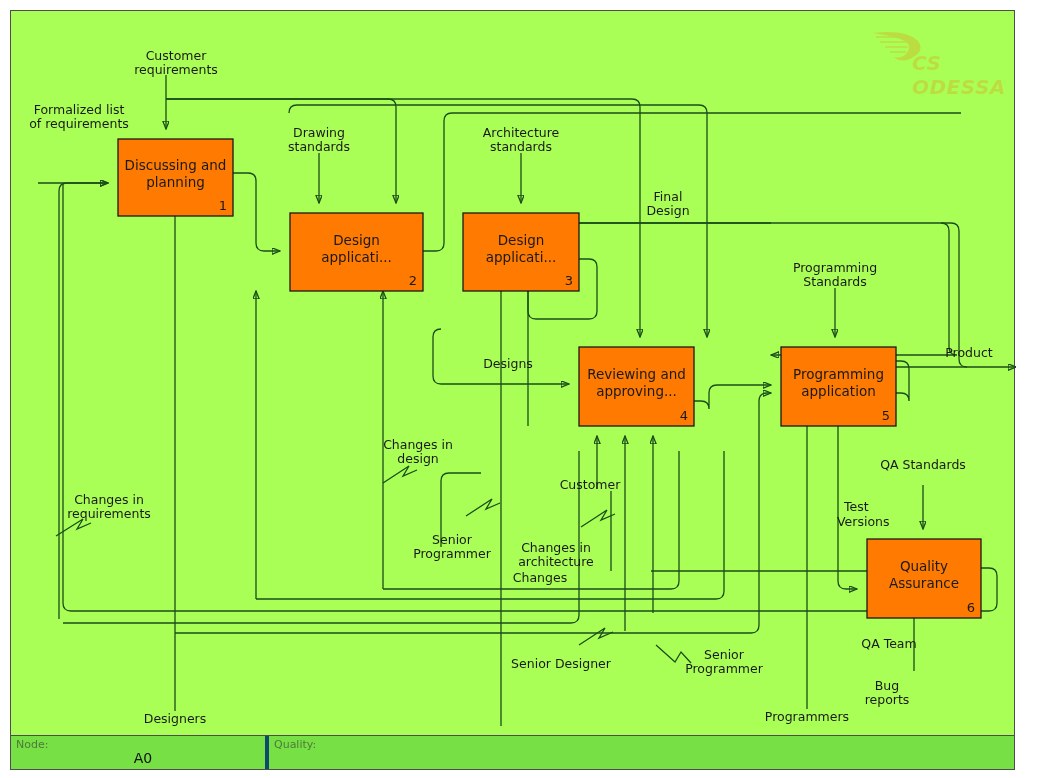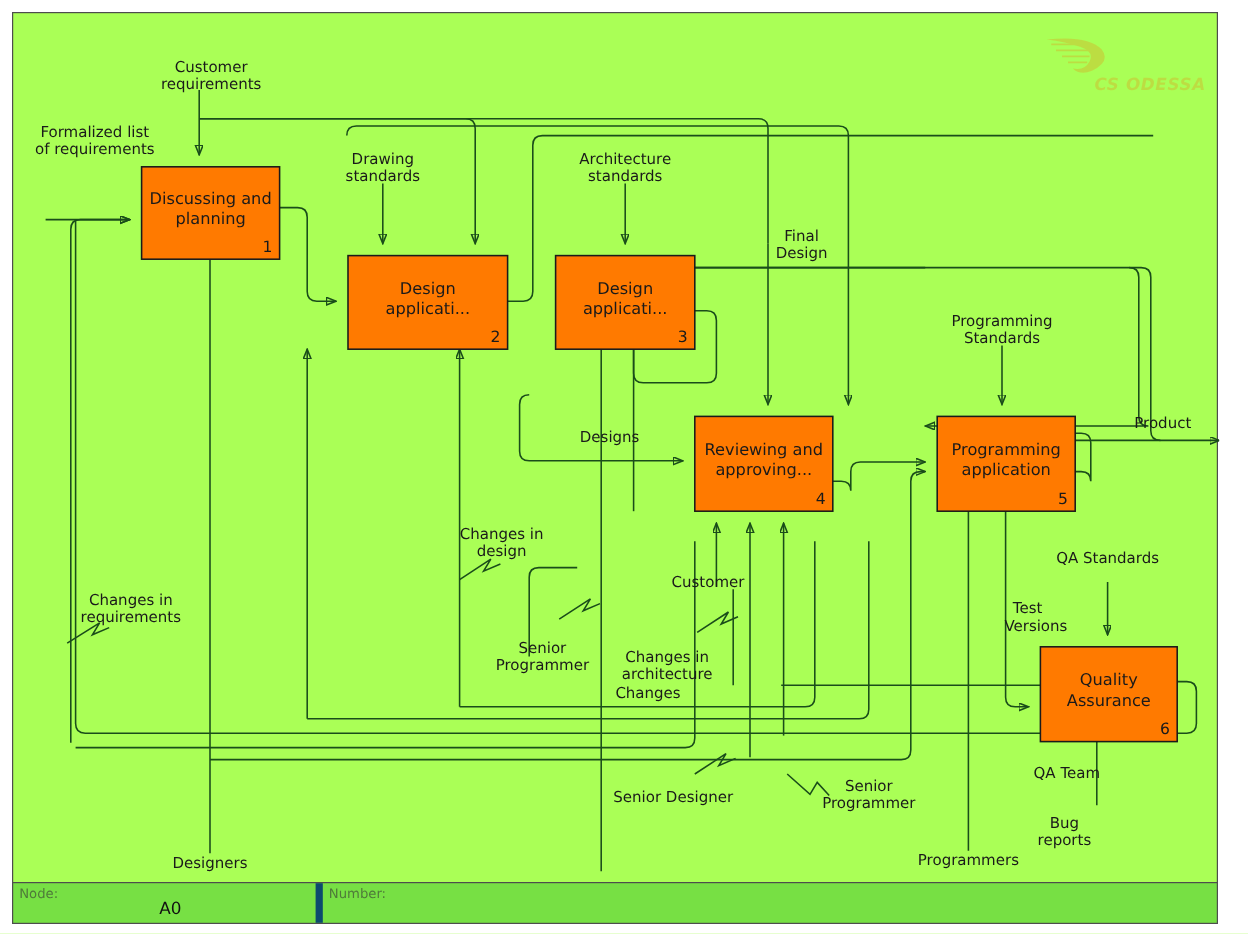--- a/index.html
+++ b/index.html
@@ -22,22 +22,22 @@
   }
 
   
   #logo{
     position:absolute; right:8px; top:12px;
     width:140px;height:48px;
     opacity:.22;
     pointer-events:none;
   }
   #logo .logotext{
-    position:absolute;left:46px;top:40px;
-    font-size:14px;font-weight:bold;font-style:italic;
+    position:absolute;left:46px;top:28px;
+    font-size:20px;font-weight:bold;font-style:italic;
     color:#ff6a00;letter-spacing:.5px;
     font-family:"DejaVu Sans","Liberation Sans",sans-serif;
   }
 
   
   #diagram{position:absolute;left:0;top:0;width:1005px;height:725px;}
   #diagram line,#diagram path{stroke:#1a4d1a;stroke-width:1.3;fill:none;}
   .abox-rect{fill:#ff7a00;stroke:#1a1a1a;stroke-width:1.3;}
   .abox-txt{fill:#1a1a1a;font-family:"DejaVu Sans","Liberation Sans",sans-serif;font-size:13.5px;text-anchor:middle;}
   .abox-num{fill:#1a1a1a;font-family:"DejaVu Sans","Liberation Sans",sans-serif;font-size:13px;text-anchor:end;}
@@ -48,21 +48,21 @@
   #footer{
     position:absolute;left:10px;top:735px;
     width:1005px;height:35px;
     display:flex;
     box-sizing:border-box;
     border:1px solid #4d4d4d;
     background:#77e044;
   }
   .fcell{
     position:relative;
-    border-right:6px solid #0c4a6e;
+    border-right:4px solid #0c4a6e;
     box-sizing:border-box;
     height:100%;
   }
   .fcell:last-child{border-right:none;}
   .fcell .fkey{
     position:absolute;left:5px;top:2px;
     font-size:11px;color:#4f7a3a;
     font-family:"DejaVu Sans","Liberation Sans",sans-serif;
   }
   .fcell .fval{
@@ -267,17 +267,17 @@
       </g>
     </svg>
   </div>
 
   <div id="footer">
     <div class="fcell" id="fc-node">
       <div class="fkey">Node:</div>
       <div class="fval">A0</div>
     </div>
     <div class="fcell" id="fc-number">
-      <div class="fkey">Number:</div>
+      <div class="fkey">Quality:</div>
     </div>
   </div>
 
 </div>
 
 </body></html>

